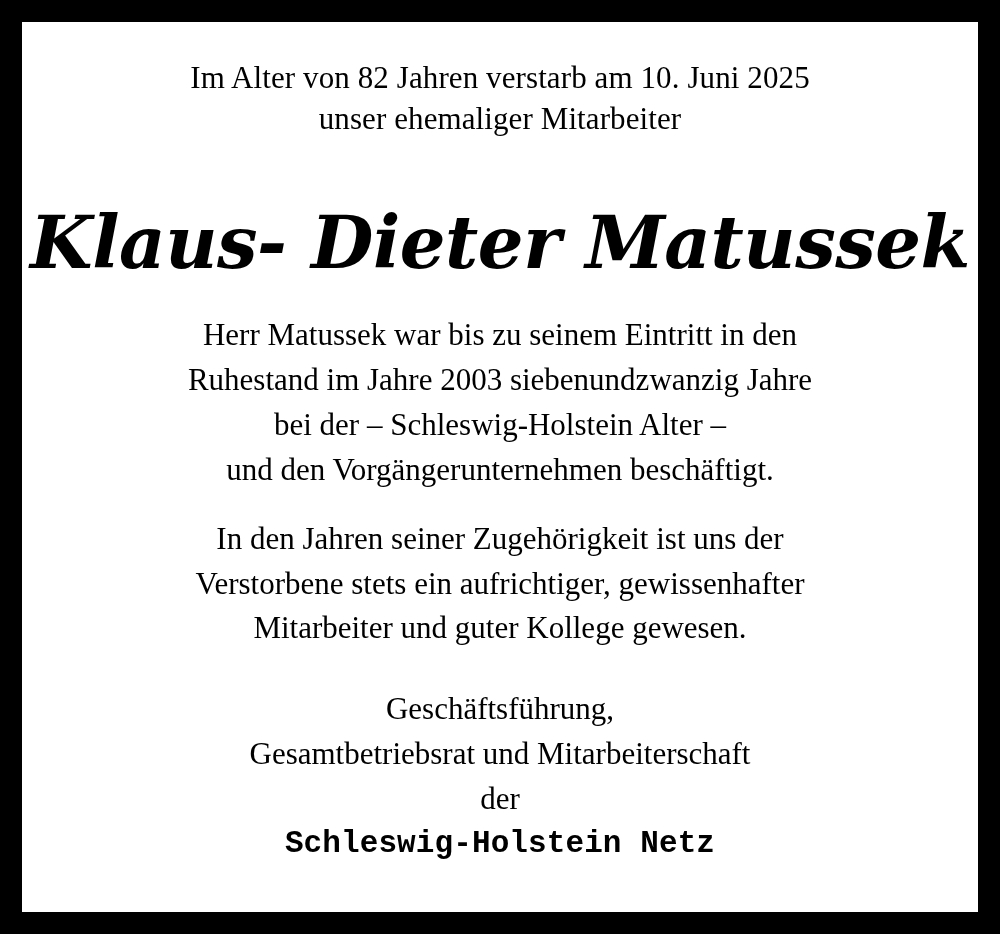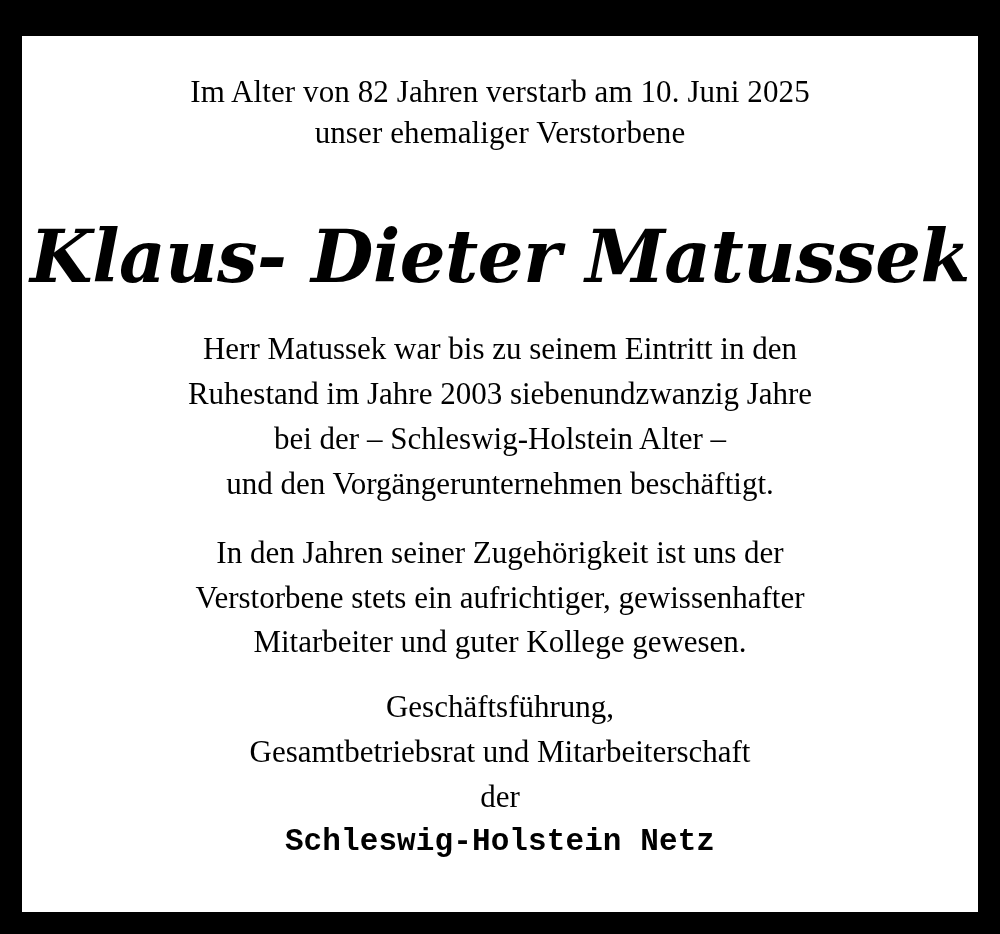--- a/index.html
+++ b/index.html
@@ -14,21 +14,21 @@
     font-family: "Liberation Serif", serif;
   }
   .obituary {
     position: absolute;
     left: 0;
     top: 0;
     width: 1000px;
     height: 934px;
     background: #000000;
     box-sizing: border-box;
-    padding: 36px 22px 22px 22px;
+    padding: 22px 22px 22px 22px;
   }
   .inner {
     width: 100%;
     height: 100%;
     background: #ffffff;
     box-sizing: border-box;
     padding: 36px 40px 20px 40px;
     display: flex;
     flex-direction: column;
     align-items: center;
@@ -60,39 +60,39 @@
     text-align: center;
     font-size: 31px;
     line-height: 1.45;
     color: #000000;
     margin-top: 24px;
   }
   .para .line {
     display: block;
   }
   .para.signature {
-    margin-top: 20px;
+    margin-top: 36px;
     text-align: center;
   }
   .para.signature .strong {
     display: block;
     font-weight: 700;
     letter-spacing: 0.1px;
     font-family: Liberation Mono, monospace;
   }
 </style>
 </head>
 <body>
 
 <div class="obituary">
   <div class="inner">
 
     <div class="intro">
       <span class="line">Im Alter von 82 Jahren verstarb am 10. Juni 2025</span>
-      <span class="line">unser ehemaliger Verstorbene</span>
+      <span class="line">unser ehemaliger Mitarbeiter</span>
     </div>
 
     <div class="name">Klaus- Dieter Matussek</div>
 
     <div class="para">
       <span class="line">Herr Matussek war bis zu seinem Eintritt in den</span>
       <span class="line">Ruhestand im Jahre 2003 siebenundzwanzig Jahre</span>
       <span class="line">bei der – Schleswig-Holstein Alter –</span>
       <span class="line">und den Vorgängerunternehmen beschäftigt.</span>
     </div>

